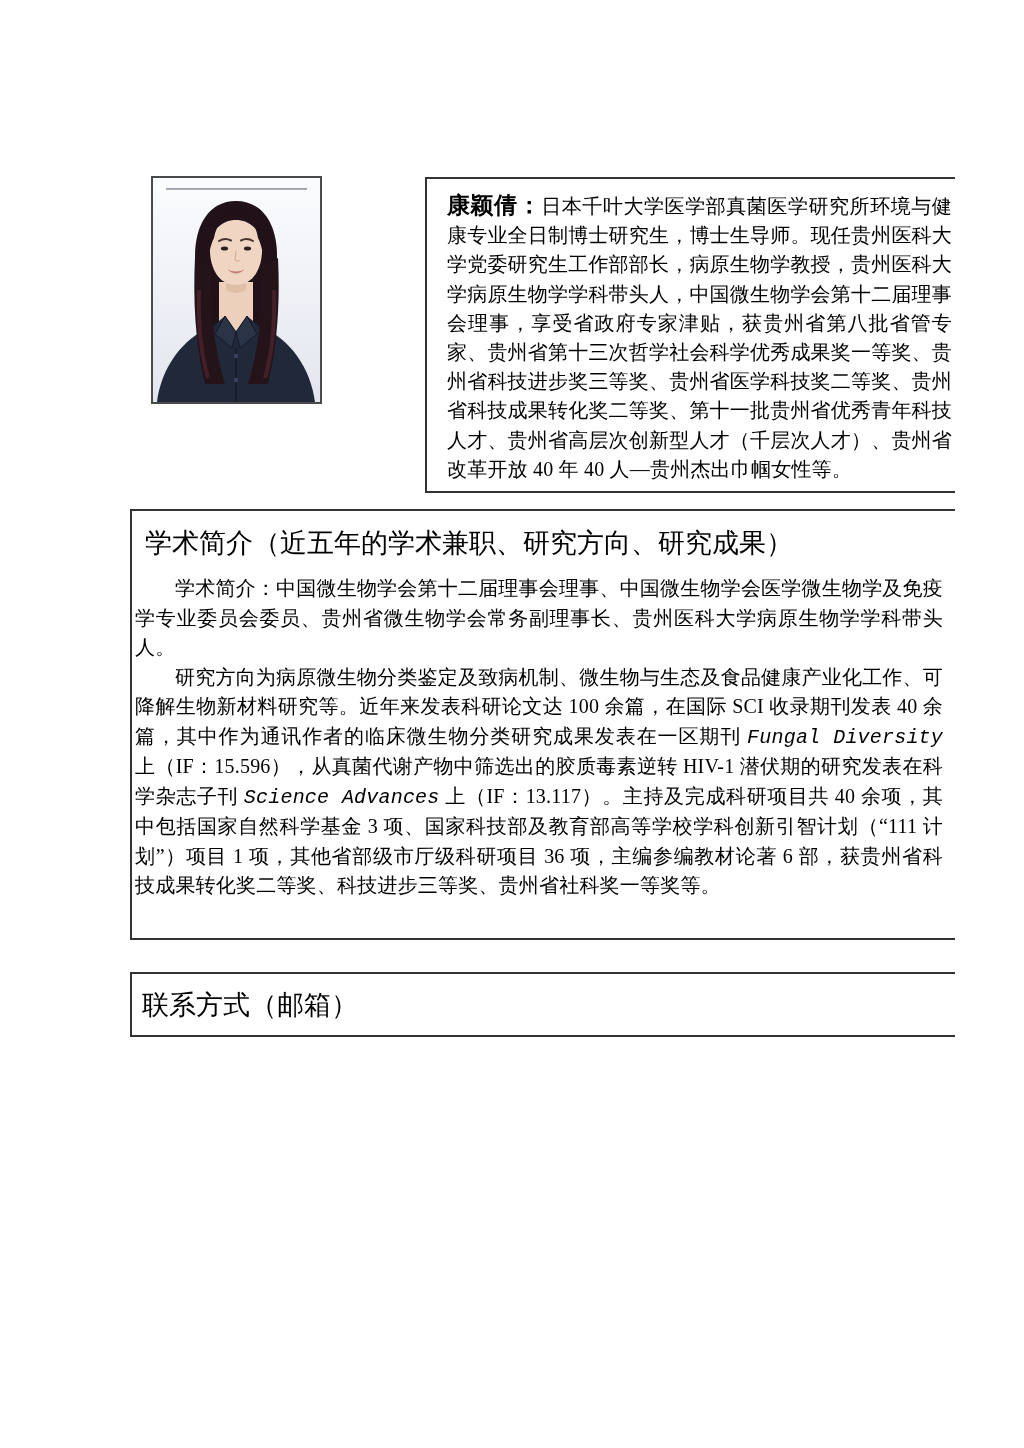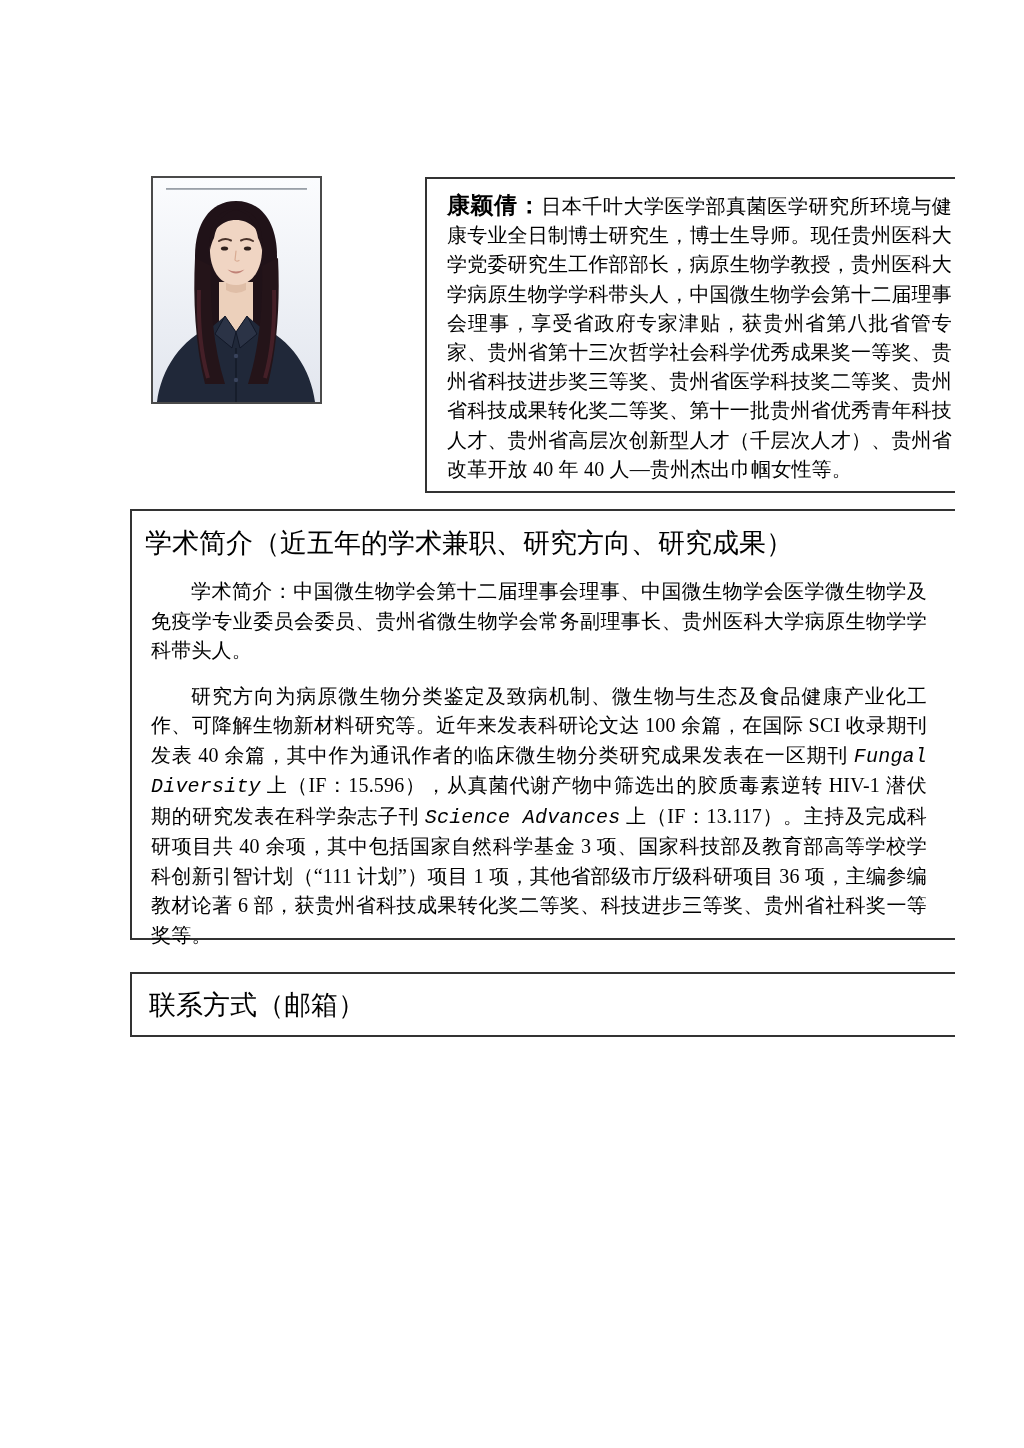--- a/index.html
+++ b/index.html
@@ -54,38 +54,38 @@
     border:2px solid #333333;
     box-sizing:border-box;
     padding:10px 20px 0 3px;
   }
   .academic-title{
     font-size:27px;
     font-weight:normal;
     margin:4px 0 13px 10px;
   }
   .academic-body p{
-    margin:16px;
+    margin:0;
     font-size:20px;
     line-height:29.5px;
     text-align:justify;
     text-indent:2em;
     letter-spacing:0.2px;
   }
 
   
   .contact-box{
     position:absolute;
     left:130px; top:972px;
     width:836px; height:65px;
     border:2px solid #333333;
     box-sizing:border-box;
     display:flex;
     align-items:center;
-    padding-left:17px;
+    padding-left:10px;
     font-size:27px;
     white-space:nowrap;
   }
   .contact-email{font-size:27px;}
 </style>
 </head>
 <body>
 
 <div class="page">
 

